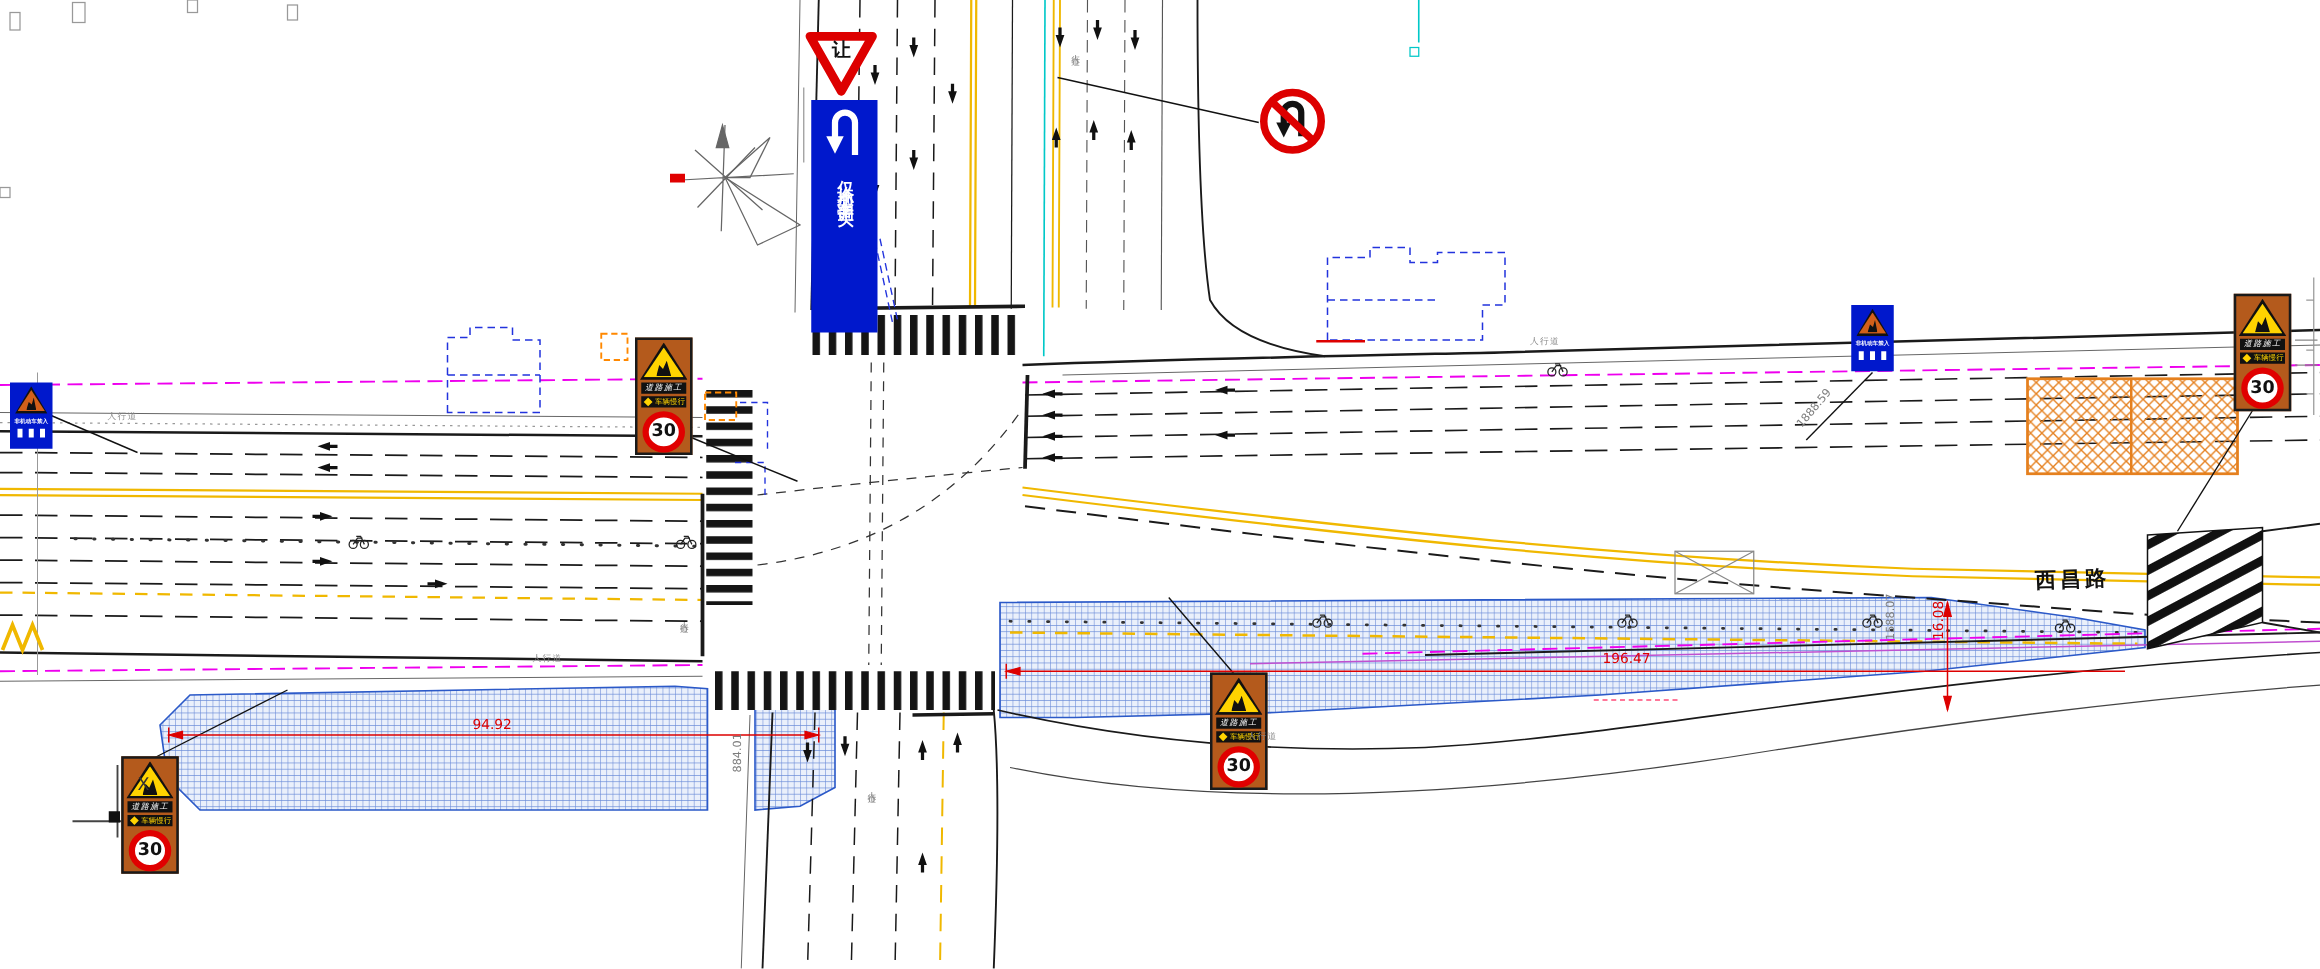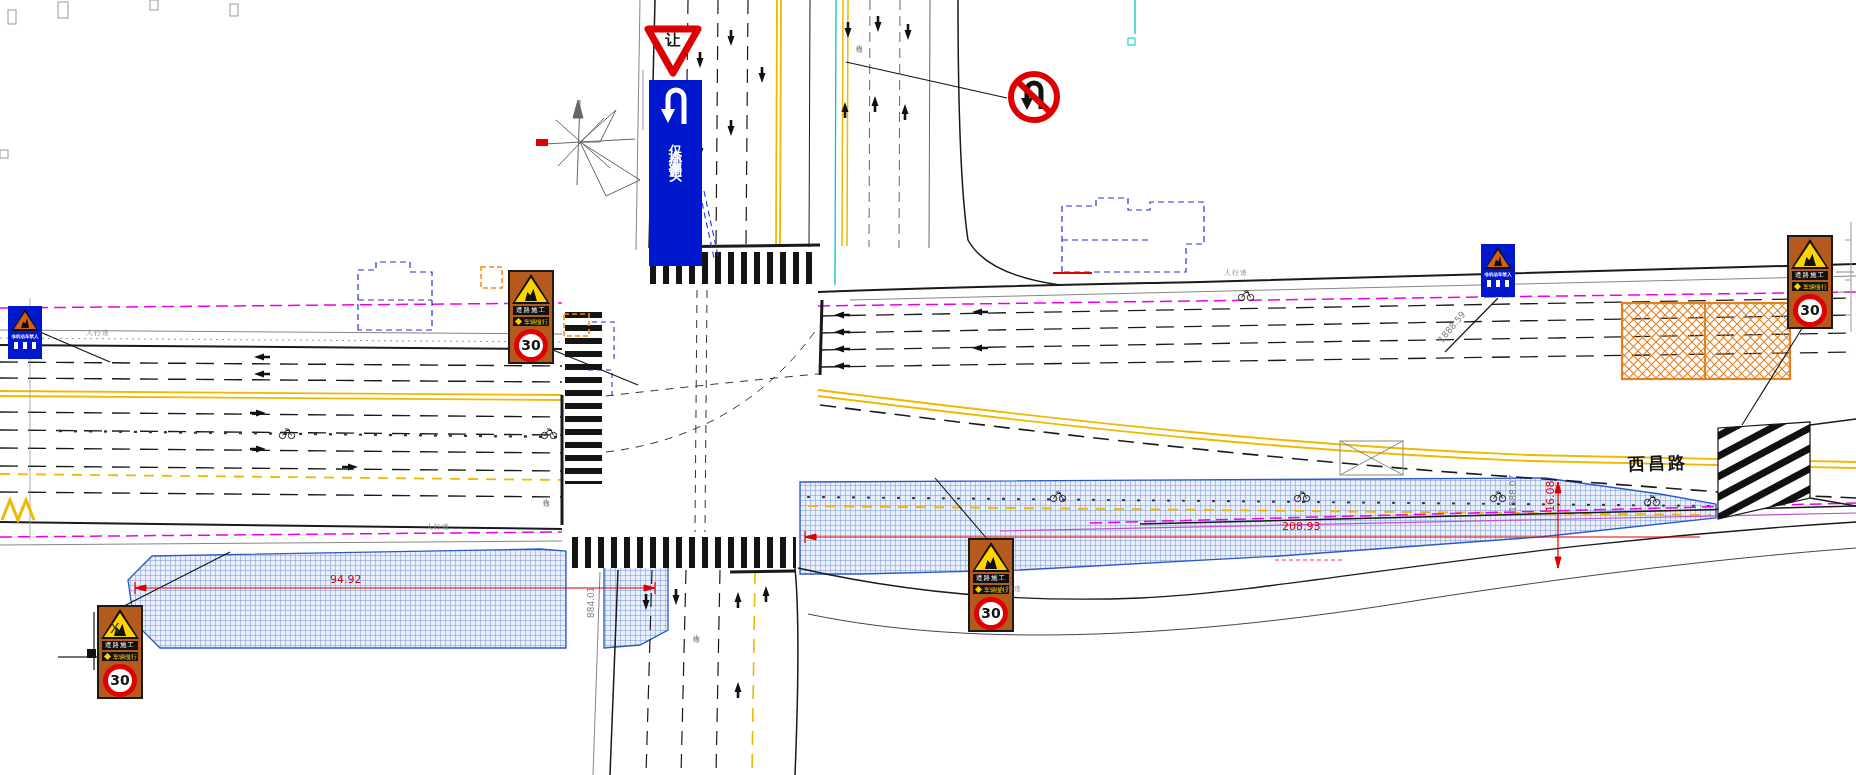--- a/index.html
+++ b/index.html
@@ -46,21 +46,21 @@
   
   .sign-rw{position:absolute;width:46px;height:94px;background:#b45a1c;border:2px solid #1a1a1a;
       box-sizing:border-box;display:flex;flex-direction:column;align-items:center;}
   .sign-rw .tri{position:relative;width:38px;height:31px;margin-top:2px;background:#111;
       clip-path:polygon(50% 0,100% 100%,0 100%);}
   .sign-rw .tri .tin{position:absolute;left:3px;right:3px;top:4px;bottom:2px;background:#ffd300;
       clip-path:polygon(50% 0,100% 100%,0 100%);}
   .sign-rw .tri .wkr{position:absolute;left:13px;top:14px;width:12px;height:13px;background:#111;
       clip-path:polygon(0 100%,20% 30%,45% 55%,70% 5%,100% 100%);}
   .sign-rw .bar{width:36px;height:9px;margin-top:2px;background:#111;color:#fff;
-      font-size:6.5px;line-height:9px;text-align:center;letter-spacing:1px;}
+      font-size:6.5px;line-height:9px;text-align:center;letter-spacing:1px;font-style:italic;}
   .sign-rw .bar2{width:36px;height:9px;margin-top:2px;background:#111;color:#ffd300;
       font-size:6px;line-height:9px;display:flex;align-items:center;gap:3px;padding-left:3px;box-sizing:border-box;}
   .sign-rw .bar2 .dia{width:5px;height:5px;background:#ffd300;transform:rotate(45deg);flex:0 0 auto;}
   .sign-rw .circ{width:24px;height:24px;margin-top:3px;background:#fff;border:5px solid #e00000;
       border-radius:50%;display:flex;align-items:center;justify-content:center;
       font-size:14px;font-weight:bold;color:#111;}
 </style>
 </head>
 <body>
 
@@ -397,22 +397,22 @@
         <span class="dia"></span>
         <span>车辆慢行</span>
       </div>
   <div class="circ">
         <span>30</span>
       </div>
 </div>
 
 <span class="lbl roadname" style="left:1628px;top:452px;">西昌路</span>
 
-<span class="lbl dim" style="left:330px;top:573px;">94.92</span>
-<span class="lbl dim" style="left:1282px;top:520px;">208.93</span>
+<span class="lbl dim" style="left:330px;top:573px;padding-left:48px;">94.92</span>
+<span class="lbl dim" style="left:1282px;top:520px;">196.47</span>
 <span class="lbl dim" style="left:1544px;top:512px;transform:rotate(-90deg);transform-origin:left top;">16.08</span>
 
 <span class="lbl sta" style="left:586px;top:618px;transform:rotate(-90deg);transform-origin:left top;">884.01</span>
 <span class="lbl sta" style="left:1436px;top:338px;transform:rotate(-50deg);transform-origin:left top;">1888.59</span>
 <span class="lbl sta" style="left:1508px;top:512px;transform:rotate(-90deg);transform-origin:left top;">1588.07</span>
 
 <span class="lbl sidewalk" style="left:86px;top:328px;">人行道</span>
 <span class="lbl sidewalk" style="left:426px;top:522px;">人行道</span>
 <span class="lbl sidewalk" style="left:1224px;top:268px;">人行道</span>
 <span class="lbl sidewalk" style="left:998px;top:584px;">人行道</span>

